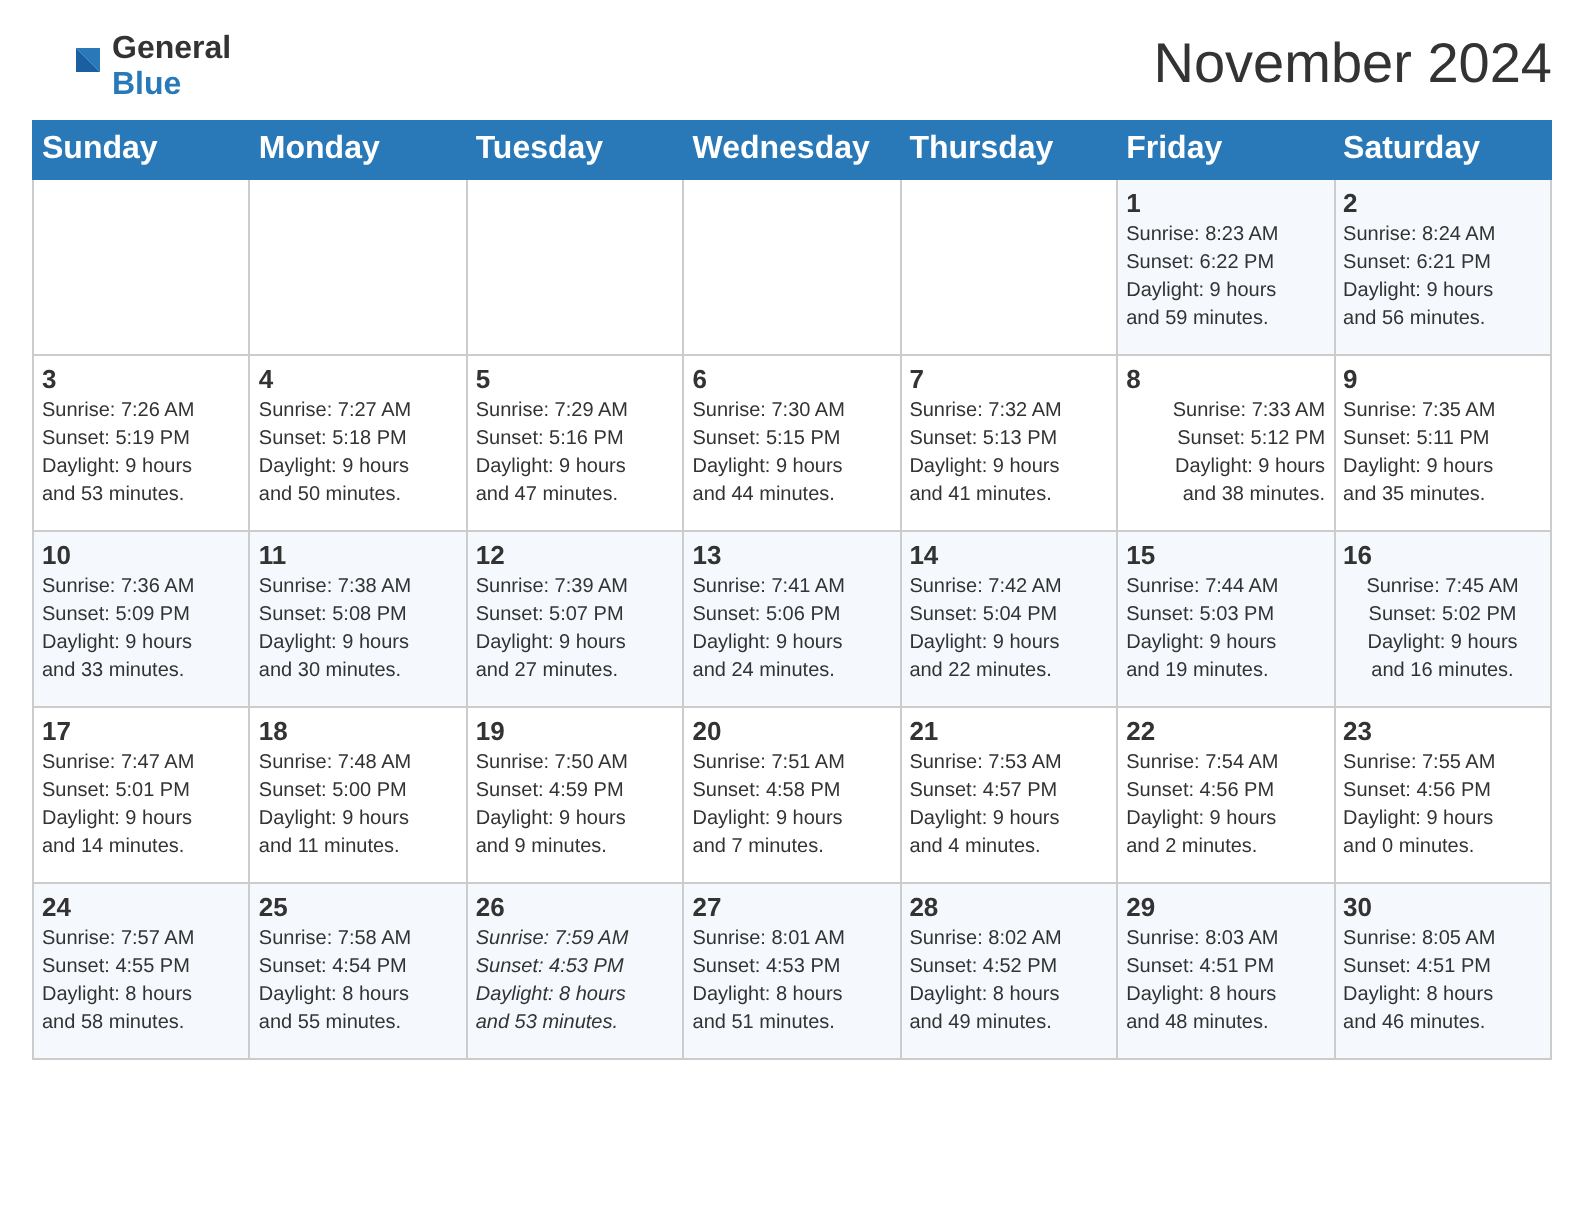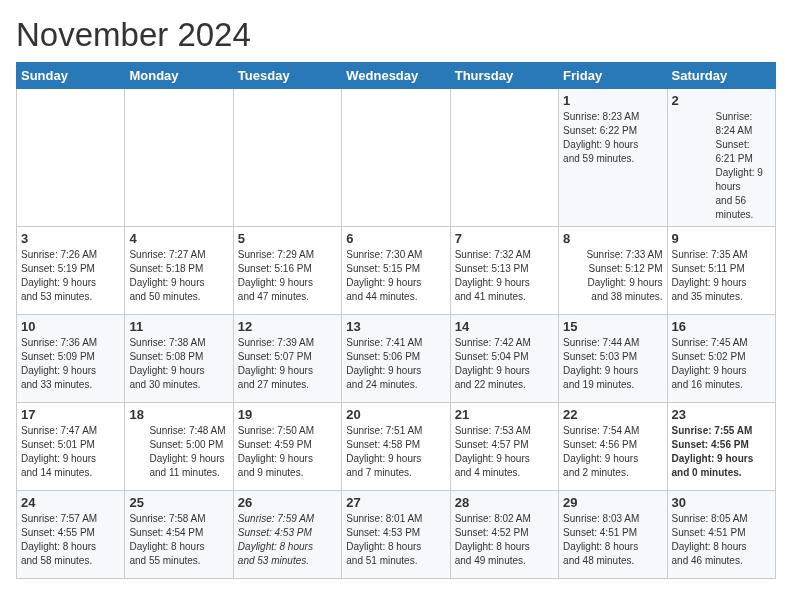--- a/index.html
+++ b/index.html
@@ -24,37 +24,37 @@
     .logo-general { color: #333; }
     .logo-blue { color: #2979b8; }
     .logo-icon {
       width: 36px;
       height: 36px;
     }
     .title-block {
       text-align: right;
     }
     .month-title {
-      font-size: 33px;
+      font-size: 28px;
       font-weight: normal;
       color: #333;
     }
     .location {
       font-size: 14px;
       color: #555;
     }
     table {
       width: 100%;
       border-collapse: collapse;
       table-layout: fixed;
     }
     thead tr th {
       background-color: #2979b8;
       color: #fff;
-      font-size: 13px;
+      font-size: 16px;
       font-weight: bold;
       padding: 5px 4px;
       text-align: left;
       border: 1px solid #2979b8;
     }
     tbody tr td {
       border: 1px solid #ccc;
       vertical-align: top;
       padding: 4px;
       height: 88px;
@@ -80,20 +80,33 @@
       color: #333;
     }
     .empty-cell {
       background: #fff !important;
     }
   </style>
 </head>
 <body>
 
 <div class="header">
+  <div class="logo">
+    <svg class="logo-icon" viewBox="0 0 36 36">
+      <rect x="0" y="0" width="36" height="36" fill="white"></rect>
+      <polygon points="22,8 34,8 34,20" fill="#2979b8"></polygon>
+      <polygon points="22,8 34,20 22,20" fill="#1a5fa0"></polygon>
+    </svg>
+    <div>
+      <div style="line-height:1.1">
+        <span class="logo-general" style="font-size:16px;font-weight:bold;color:#333;">General</span><br>
+        <span class="logo-blue" style="font-size:16px;font-weight:bold;color:#2979b8;">Blue</span>
+      </div>
+    </div>
+  </div>
   <div class="title-block">
     <div class="month-title">November 2024</div>
   </div>
 </div>
 
 <table>
   <thead>
     <tr>
     <th>Sunday</th>
         <th>Monday</th>
@@ -113,21 +126,21 @@
         <td class="empty-cell"></td>
         <td>
           <span class="day-number">1</span>
           <div class="day-info" style="white-space: pre-line;">Sunrise: 8:23 AM
 Sunset: 6:22 PM
 Daylight: 9 hours
 and 59 minutes.</div>
         </td>
         <td>
           <span class="day-number">2</span>
-          <div class="day-info" style="white-space: pre-line; margin-left: 44px;">Sunrise: 8:24 AM
+          <div class="day-info" style="white-space: pre-line;">Sunrise: 8:24 AM
 Sunset: 6:21 PM
 Daylight: 9 hours
 and 56 minutes.</div>
         </td>
       </tr>
       <tr>
         <td>
           <span class="day-number">3</span>
           <div class="day-info" style="white-space: pre-line;">Sunrise: 7:26 AM
 Sunset: 5:19 PM
@@ -215,37 +228,37 @@
         </td>
         <td>
           <span class="day-number">15</span>
           <div class="day-info" style="white-space: pre-line;">Sunrise: 7:44 AM
 Sunset: 5:03 PM
 Daylight: 9 hours
 and 19 minutes.</div>
         </td>
         <td>
           <span class="day-number">16</span>
-          <div class="day-info" style="white-space: pre-line;">Sunrise: 7:45 AM
+          <div class="day-info" style="white-space: pre-line; text-align: center;">Sunrise: 7:45 AM
 Sunset: 5:02 PM
 Daylight: 9 hours
 and 16 minutes.</div>
         </td>
       </tr>
       <tr>
         <td>
           <span class="day-number">17</span>
           <div class="day-info" style="white-space: pre-line;">Sunrise: 7:47 AM
 Sunset: 5:01 PM
 Daylight: 9 hours
 and 14 minutes.</div>
         </td>
         <td>
           <span class="day-number">18</span>
-          <div class="day-info" style="white-space: pre-line; margin-left: 20px;">Sunrise: 7:48 AM
+          <div class="day-info" style="white-space: pre-line;">Sunrise: 7:48 AM
 Sunset: 5:00 PM
 Daylight: 9 hours
 and 11 minutes.</div>
         </td>
         <td>
           <span class="day-number">19</span>
           <div class="day-info" style="white-space: pre-line;">Sunrise: 7:50 AM
 Sunset: 4:59 PM
 Daylight: 9 hours
 and 9 minutes.</div>
@@ -266,21 +279,21 @@
         </td>
         <td>
           <span class="day-number">22</span>
           <div class="day-info" style="white-space: pre-line;">Sunrise: 7:54 AM
 Sunset: 4:56 PM
 Daylight: 9 hours
 and 2 minutes.</div>
         </td>
         <td>
           <span class="day-number">23</span>
-          <div class="day-info" style="white-space: pre-line; font-weight: bold;">Sunrise: 7:55 AM
+          <div class="day-info" style="white-space: pre-line;">Sunrise: 7:55 AM
 Sunset: 4:56 PM
 Daylight: 9 hours
 and 0 minutes.</div>
         </td>
       </tr>
       <tr>
         <td>
           <span class="day-number">24</span>
           <div class="day-info" style="white-space: pre-line;">Sunrise: 7:57 AM
 Sunset: 4:55 PM

